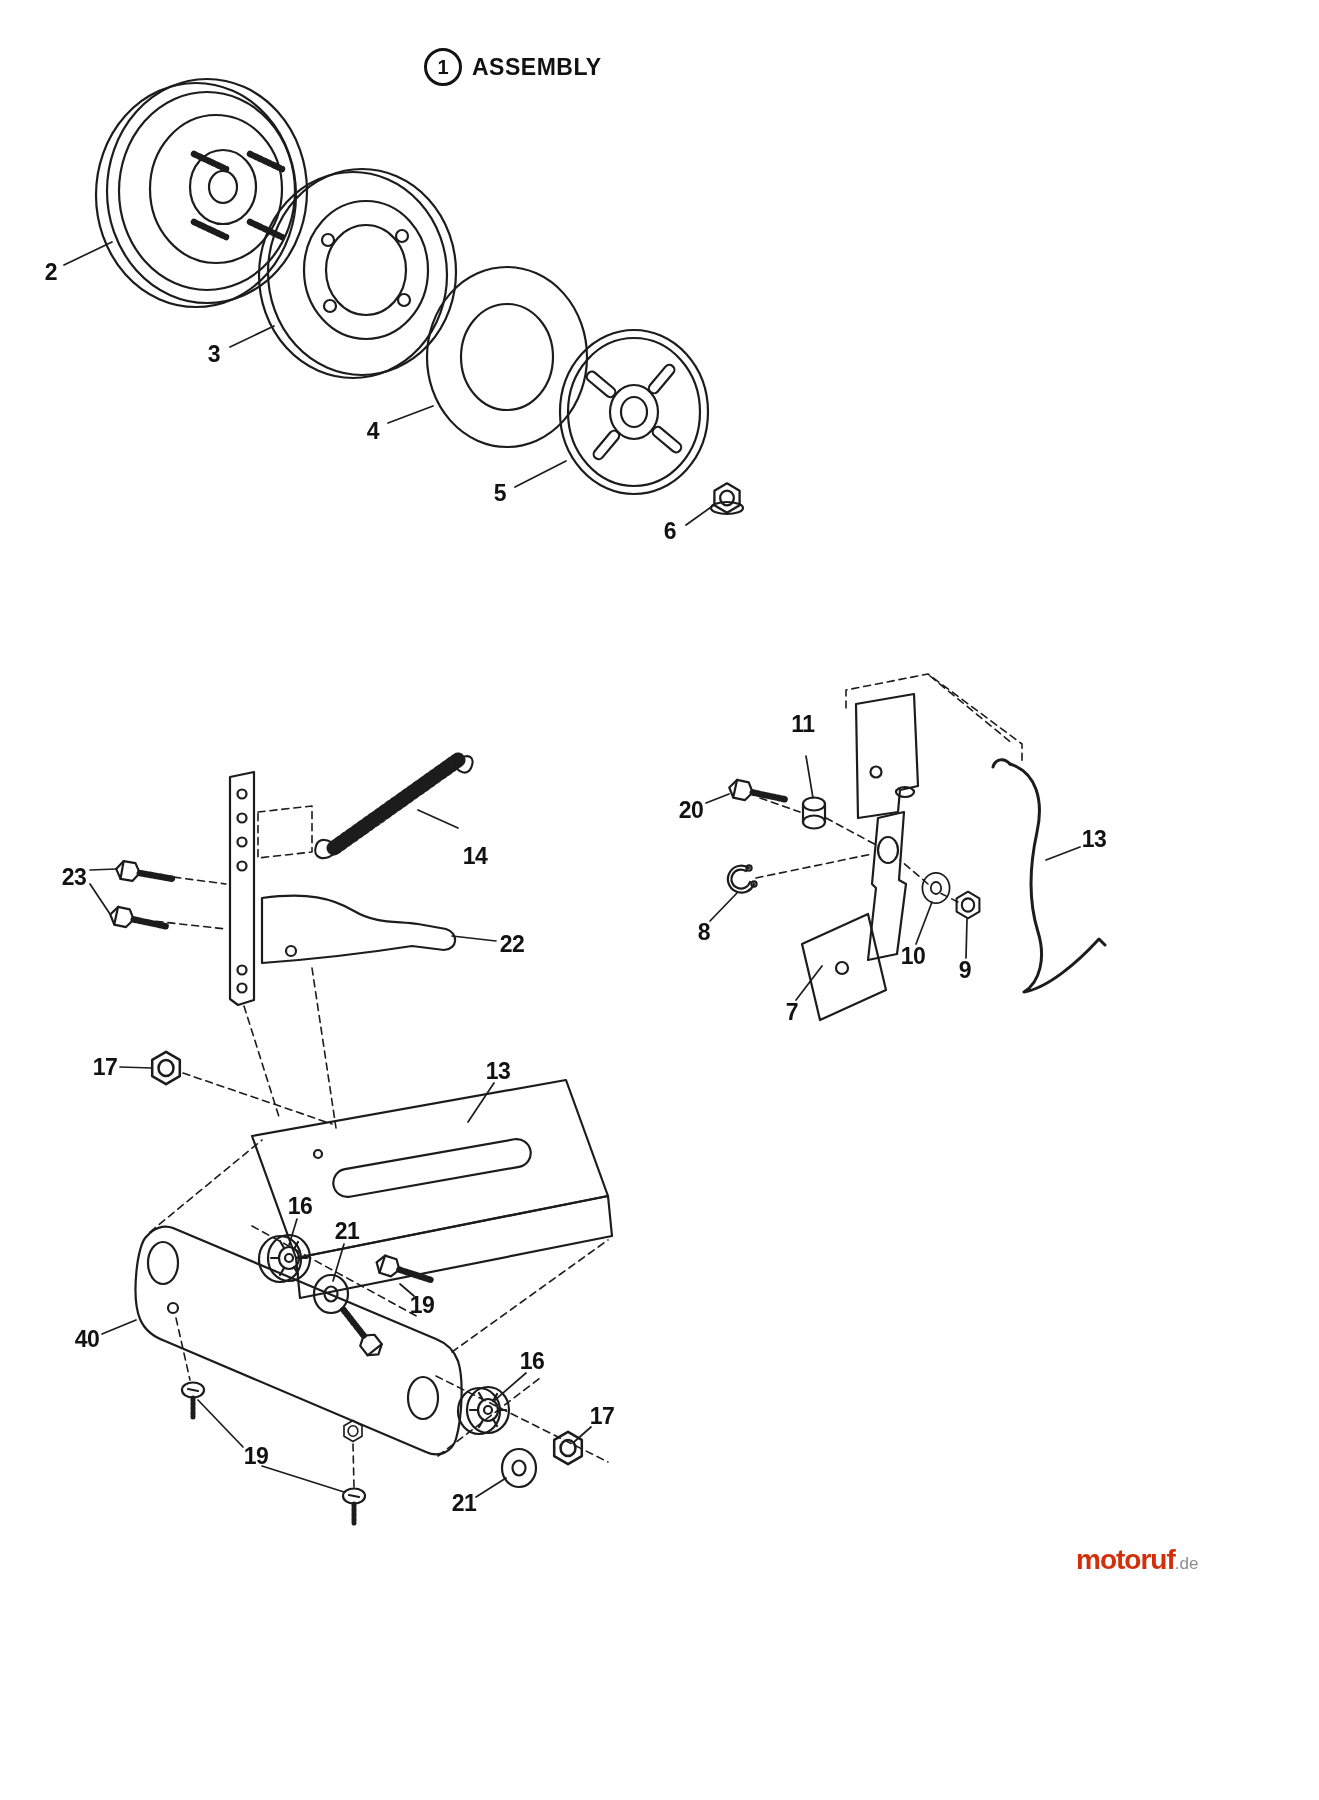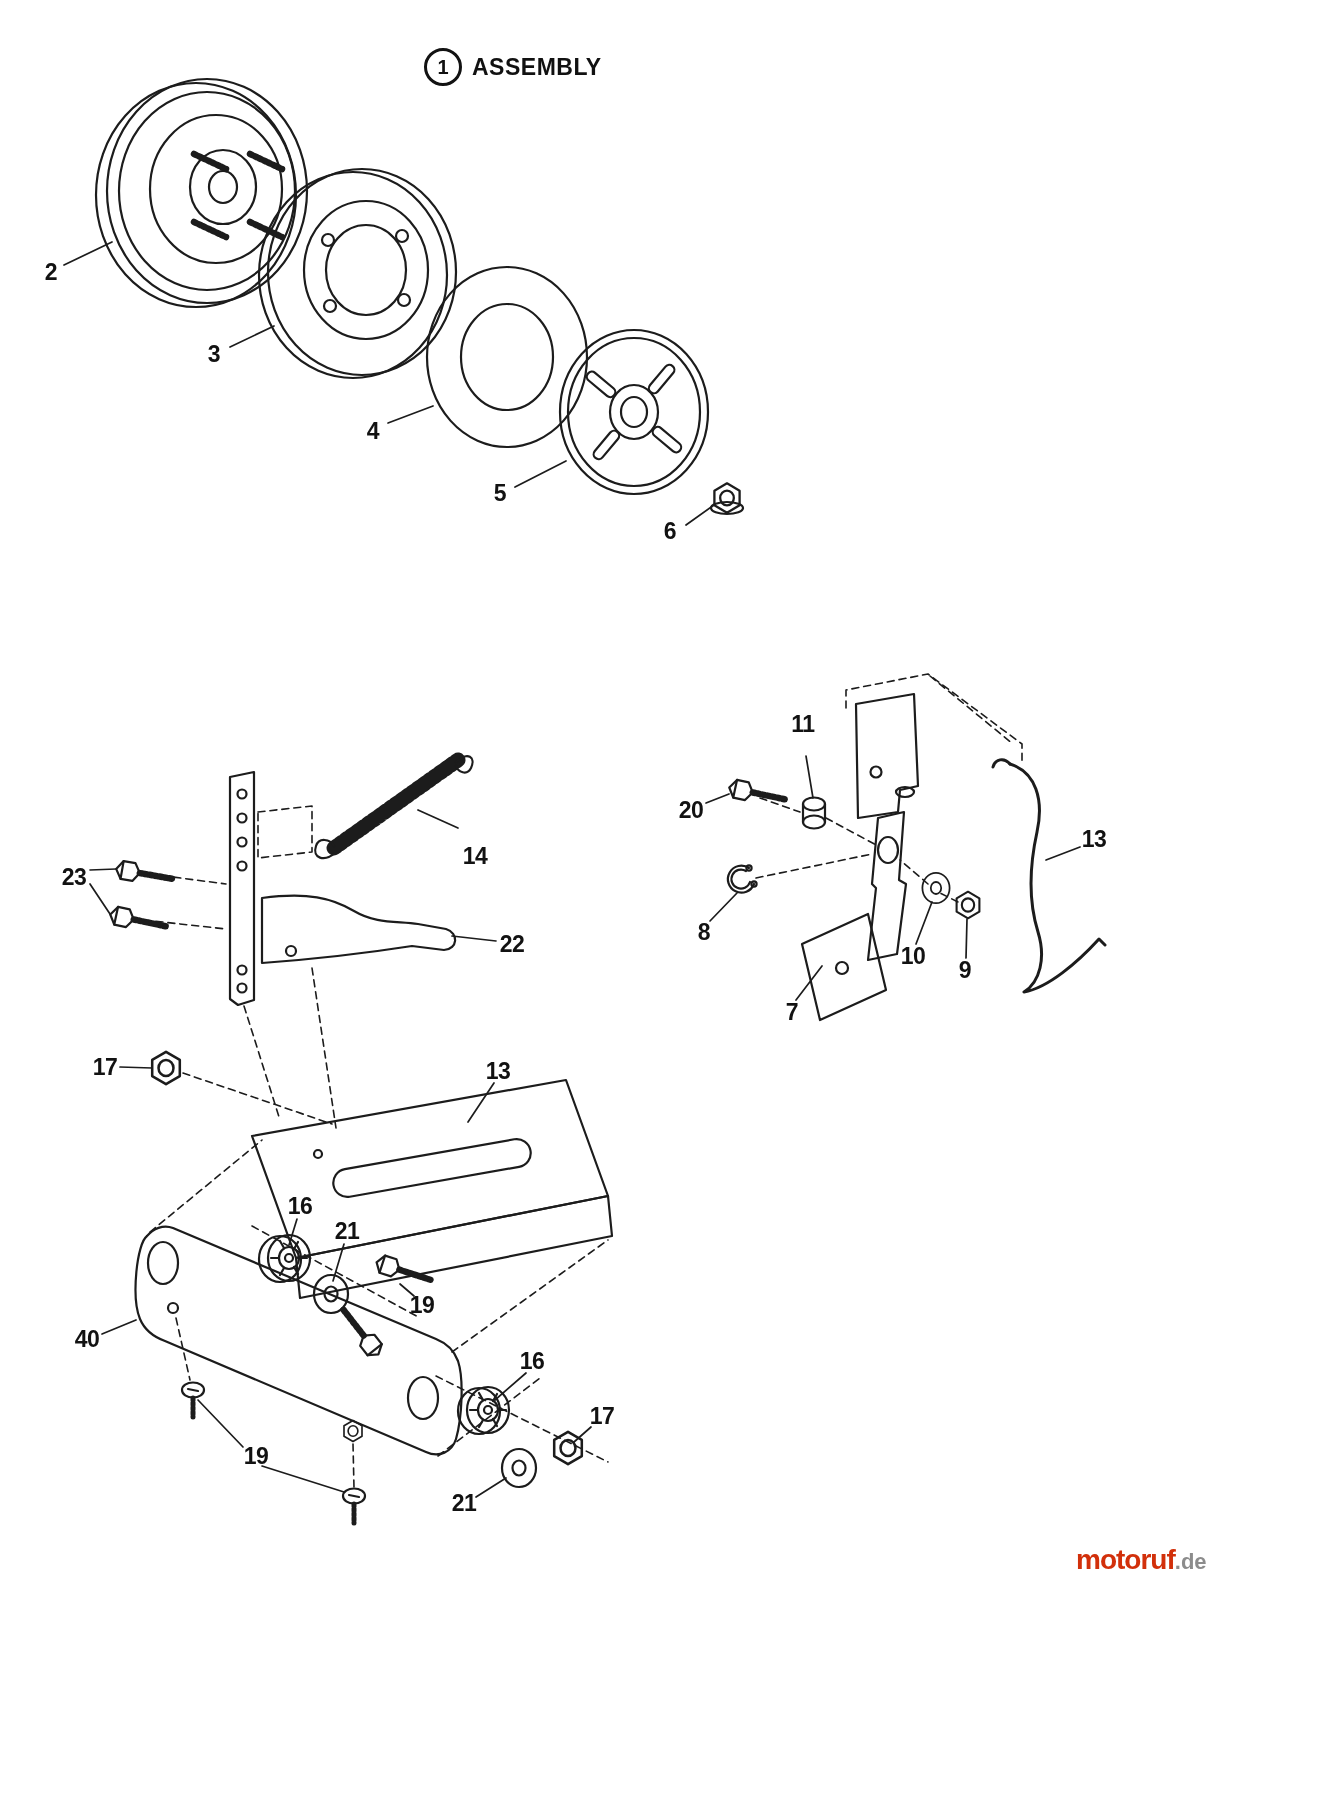--- a/index.html
+++ b/index.html
@@ -15,21 +15,21 @@
   svg .wire{stroke-width:3;}
   .callout{position:absolute;transform:translate(-50%,-50%);
            font-weight:bold;font-size:23px;letter-spacing:-0.5px;color:#121212;}
   .title{position:absolute;left:424px;top:48px;display:flex;align-items:center;gap:10px;}
   .title-circle{width:32px;height:32px;border:3px solid #121212;border-radius:50%;
                 display:flex;align-items:center;justify-content:center;
                 font-weight:bold;font-size:20px;}
   .title-text{font-weight:bold;font-size:23px;letter-spacing:0.5px;}
   .watermark{position:absolute;left:1076px;top:1544px;white-space:nowrap;}
   .wm-brand{font-weight:bold;font-size:28px;letter-spacing:-1px;}
-  .wm-suffix{font-size:22px;color:#8c8c8c;font-weight:bold;}
+  .wm-suffix{font-size:17px;color:#8c8c8c;font-weight:normal;}
 </style>
 </head>
 <body>
 
 <div class="page">
 
 <svg width="1319" height="1800" viewBox="0 0 1319 1800">
   <defs>
     <g id="nut">
       <path d="M0,-14 L12,-7 L12,7 L0,14 L-12,7 L-12,-7 Z"></path>

